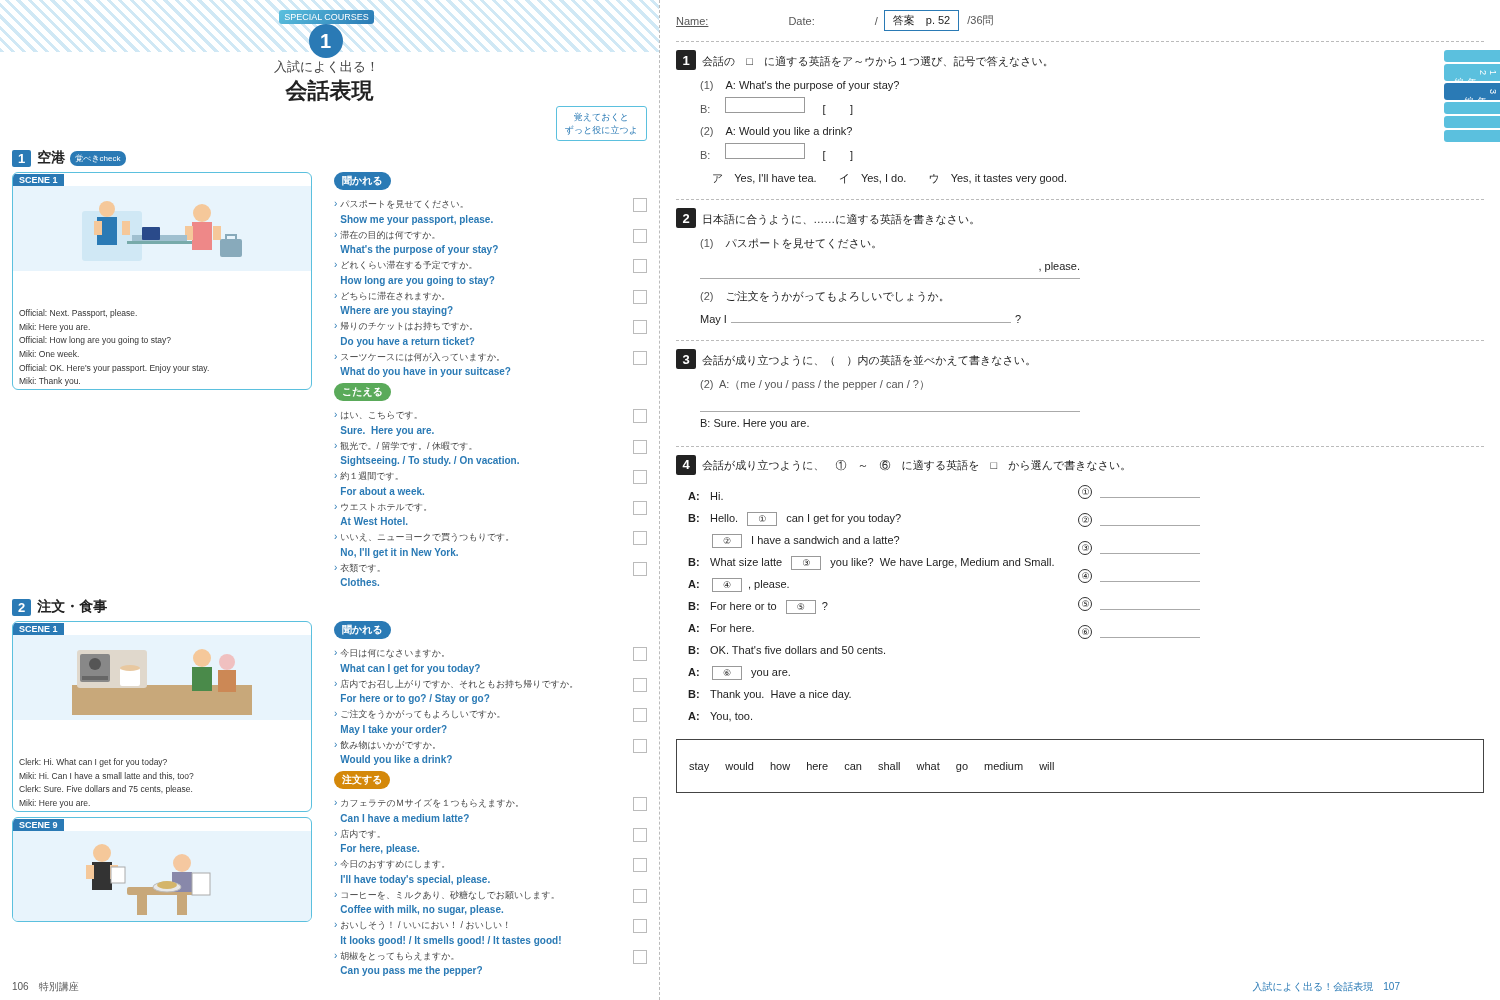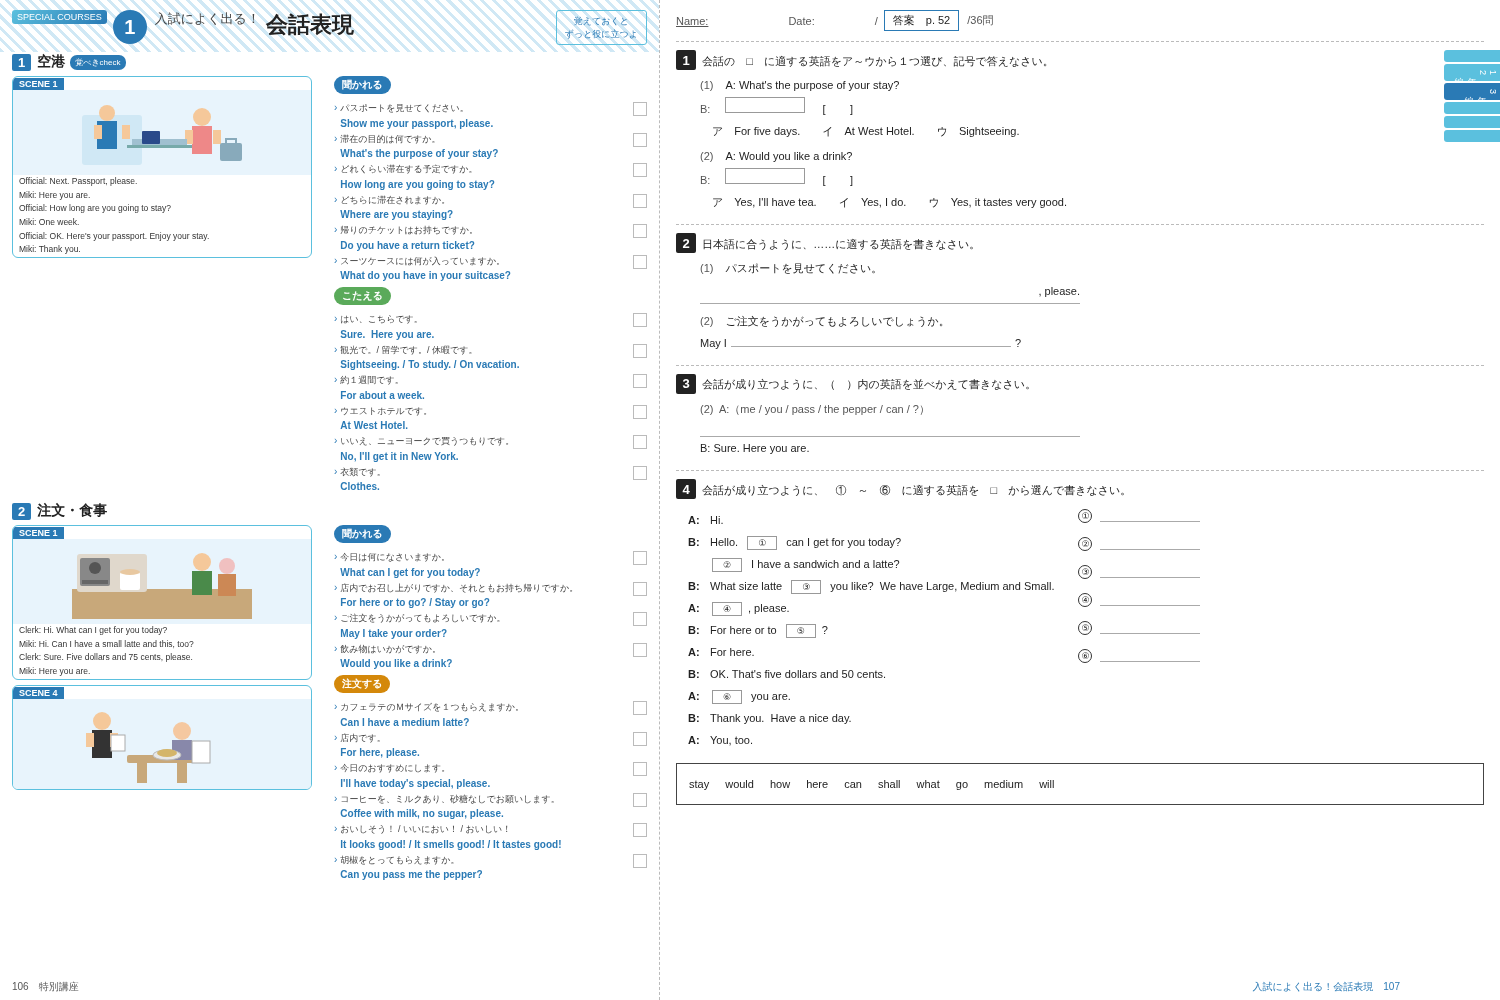--- a/index.html
+++ b/index.html
@@ -20,22 +20,23 @@
       height: 1000px;
       padding: 10px 12px;
       border-right: 1px dashed #bbb;
       overflow: hidden;
       position: relative;
     }
 
     
     .header-bar {
       display: flex;
-      align-items: flex-start;
+      align-items: center;
       margin-bottom: 8px;
+      flex-direction: column;
     }
     .special-courses-badge {
       background: linear-gradient(135deg, #5bc0de, #2a7ab5);
       color: #fff;
       font-size: 9px;
       padding: 2px 5px;
       border-radius: 3px;
       margin-right: 6px;
     }
     .lecture-badge {
@@ -128,20 +129,21 @@
     }
     .scene-img-area.tall {
       height: 90px;
     }
     
     .dialog-text {
       font-size: 8.5px;
       color: #333;
       padding: 0 6px;
       line-height: 1.6;
+      margin-top: 36px;
     }
 
     
     .right-col {
       flex: 1;
     }
 
     .phrase-section-tag {
       display: inline-block;
       padding: 2px 8px;
@@ -313,21 +315,21 @@
       margin: 0 2px;
     }
     .circled { 
       display: inline-flex; align-items: center; justify-content: center;
       border: 1px solid #333; border-radius: 50%; width: 14px; height: 14px;
       font-size: 9px; margin-right: 2px;
     }
 
     .word-bank-box {
       border: 1.5px solid #444;
-      padding: 14px 12px;
+      padding: 20px 12px;
       margin-top: 8px;
       display: flex;
       gap: 16px;
       font-size: 11px;
       flex-wrap: wrap;
     }
     .ans-line-short {
       display: inline-block;
       border-bottom: 1px solid #aaa;
       width: 100px;
@@ -583,21 +585,21 @@
         </div>
         <div class="dialog-text">
           <div>Clerk: Hi. What can I get for you today?</div>
           <div>Miki:  Hi.  Can I have a small latte and this, too?</div>
           <div>Clerk: Sure.  Five dollars and 75 cents, please.</div>
           <div>Miki:  Here you are.</div>
         </div>
       </div>
 
       <div class="scene-box">
-        <span class="scene-label">SCENE 4</span>
+        <span class="scene-label">SCENE 9</span>
         <div class="scene-img-area tall">
           <svg width="180" height="82" viewBox="0 0 180 82">
 
             <rect x="55" y="52" width="80" height="8" fill="#c8a87a" rx="2"></rect>
             <rect x="65" y="60" width="10" height="20" fill="#c8a87a"></rect>
             <rect x="105" y="60" width="10" height="20" fill="#c8a87a"></rect>
 
             <circle cx="30" cy="18" r="9" fill="#f5c89a"></circle>
             <rect x="20" y="27" width="20" height="28" fill="#333"></rect>
             <rect x="38" y="30" width="8" height="14" fill="#f5c89a"></rect>
@@ -746,23 +748,20 @@
 
       <div>
         <div class="qa-q">
           <span class="qa-num">(1)</span>
           <span>A:  What's the purpose of your stay?</span>
         </div>
         <div class="qa-a">
           <span class="qa-num">B:</span>
           <span class="answer-blank"></span>
           <span class="answer-bracket">[&nbsp;&nbsp;&nbsp;&nbsp;&nbsp;&nbsp;&nbsp;&nbsp;]</span>
-        </div>
-        <div class="choices-line">
-          <span>ア　For five days.　　イ　At West Hotel.　　ウ　Sightseeing.</span>
         </div>
       </div>
 
       <div>
         <div class="qa-q">
           <span class="qa-num">(2)</span>
           <span>A:  Would you like a drink?</span>
         </div>
         <div class="qa-a">
           <span class="qa-num">B:</span>

